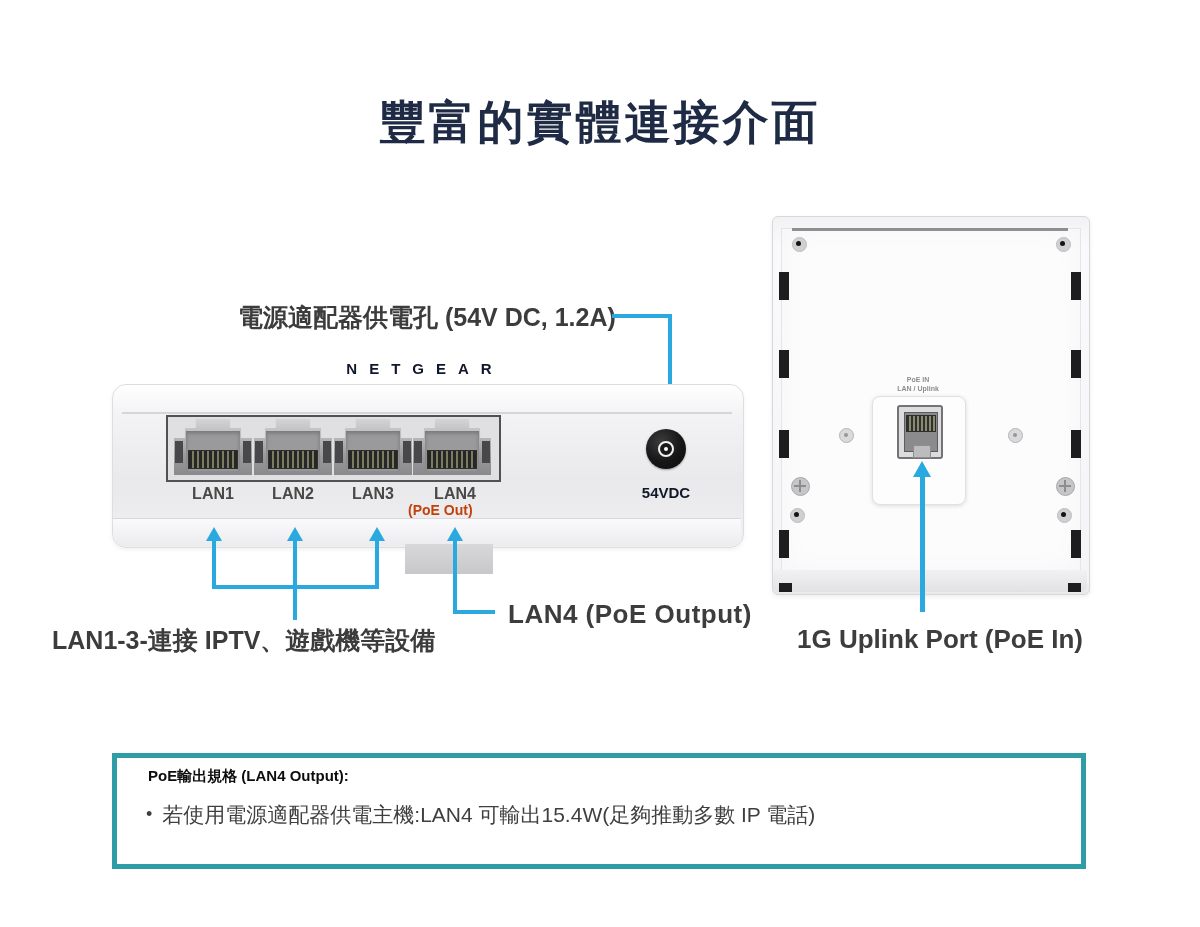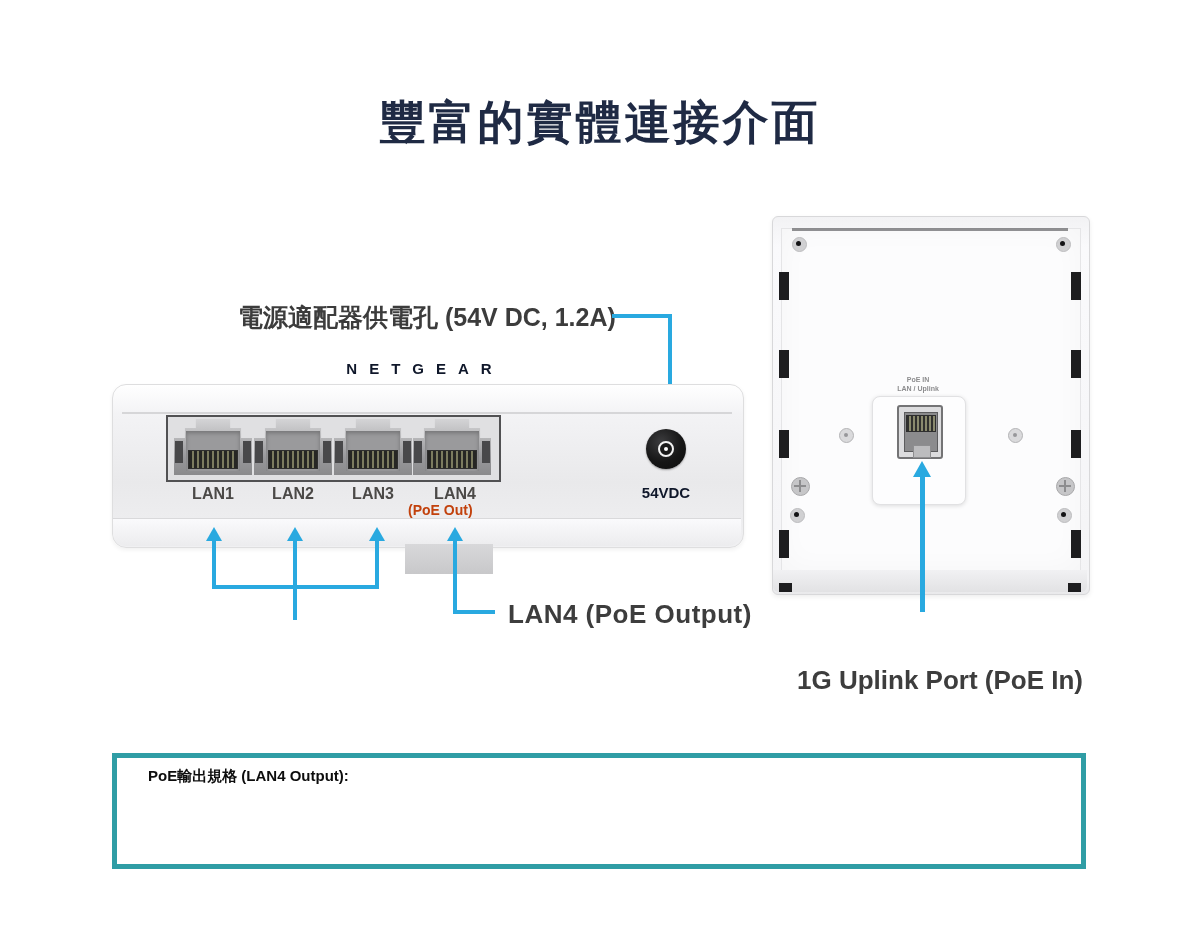--- a/index.html
+++ b/index.html
@@ -11,21 +11,21 @@
   
   .title{
     left:0;right:0;top:92px;text-align:center;
     font-size:46px;font-weight:bold;letter-spacing:3px;color:#1f2a44;
   }
   
   .callout{color:#3c3c3c;font-weight:bold;white-space:nowrap;}
   .power-label{left:238px;top:301px;font-size:25px;}
   .lan13-label{left:52px;top:624px;font-size:25px;}
   .lan4-label{left:508px;top:599px;font-size:26px;font-weight:600;color:#3d3d3d;letter-spacing:.5px;}
-  .uplink-label1{left:795px;top:624px;width:290px;text-align:center;font-size:26px;font-weight:600;color:#3d3d3d;margin-top:41px;}
+  .uplink-label1{left:795px;top:624px;width:290px;text-align:center;font-size:26px;font-weight:600;color:#3d3d3d;}
   .uplink-label2{left:795px;top:658px;width:290px;text-align:center;font-size:24px;color:#3f3c3c;}
   
   .bl{background:#29a9e0;}
   .arrow-up{width:0;height:0;border-left:8px solid transparent;border-right:8px solid transparent;border-bottom:14px solid #29a9e0;}
   .arrow-down{width:0;height:0;border-left:8px solid transparent;border-right:8px solid transparent;border-top:14px solid #29a9e0;}
   
   .sw-brand{left:340px;top:360px;width:170px;text-align:center;font-size:15px;font-weight:bold;
     letter-spacing:12px;color:#0f172a;}
   .sw-body{left:112px;top:384px;width:630px;height:162px;border-radius:14px;
     background:linear-gradient(180deg,#ffffff 0%,#f3f3f5 18%,#e9e9eb 60%,#f0f0f2 100%);
@@ -154,20 +154,21 @@
   <div class="abs bl" style="left:212px;top:540px;width:4px;height:49px;"></div>
   <div class="abs bl" style="left:293px;top:540px;width:4px;height:80px;"></div>
   <div class="abs bl" style="left:375px;top:540px;width:4px;height:49px;"></div>
   <div class="abs bl" style="left:212px;top:585px;width:167px;height:4px;"></div>
 
   <div class="abs arrow-up" style="left:447px;top:527px;"></div>
   <div class="abs bl" style="left:453px;top:540px;width:4px;height:74px;"></div>
   <div class="abs bl" style="left:453px;top:610px;width:42px;height:4px;"></div>
   <div class="abs callout lan4-label">LAN4 (PoE Output)</div>
 
+  <div class="abs callout lan13-label">LAN1-3-連接 IPTV、遊戲機等設備</div>
 
   <div class="abs wp-body"></div>
   <div class="abs wp-face"></div>
   <div class="abs wp-topline"></div>
   <div class="abs wp-lip"></div>
 
   <div class="abs clip" style="left:779px;top:272px;"></div>
   <div class="abs clip" style="left:779px;top:350px;"></div>
   <div class="abs clip" style="left:779px;top:430px;"></div>
   <div class="abs clip" style="left:779px;top:530px;"></div>
@@ -214,14 +215,17 @@
       <span class="jtab"></span>
   </div>
 
   <div class="abs arrow-up" style="left:913px;top:461px;border-left-width:9px;border-right-width:9px;border-bottom-width:16px;"></div>
   <div class="abs bl" style="left:920px;top:476px;width:5px;height:136px;"></div>
 
   <div class="abs callout uplink-label1">1G Uplink Port (PoE In)</div>
 
   <div class="abs spec-box"></div>
   <div class="abs spec-head">PoE輸出規格 (LAN4 Output):</div>
+  <div class="abs spec-li li1">
+    <span class="dot">•</span><span>若使用電源適配器供電主機:LAN4 可輸出15.4W(足夠推動多數 IP 電話)</span>
+  </div>
 
 </div>
 
 </body></html>

